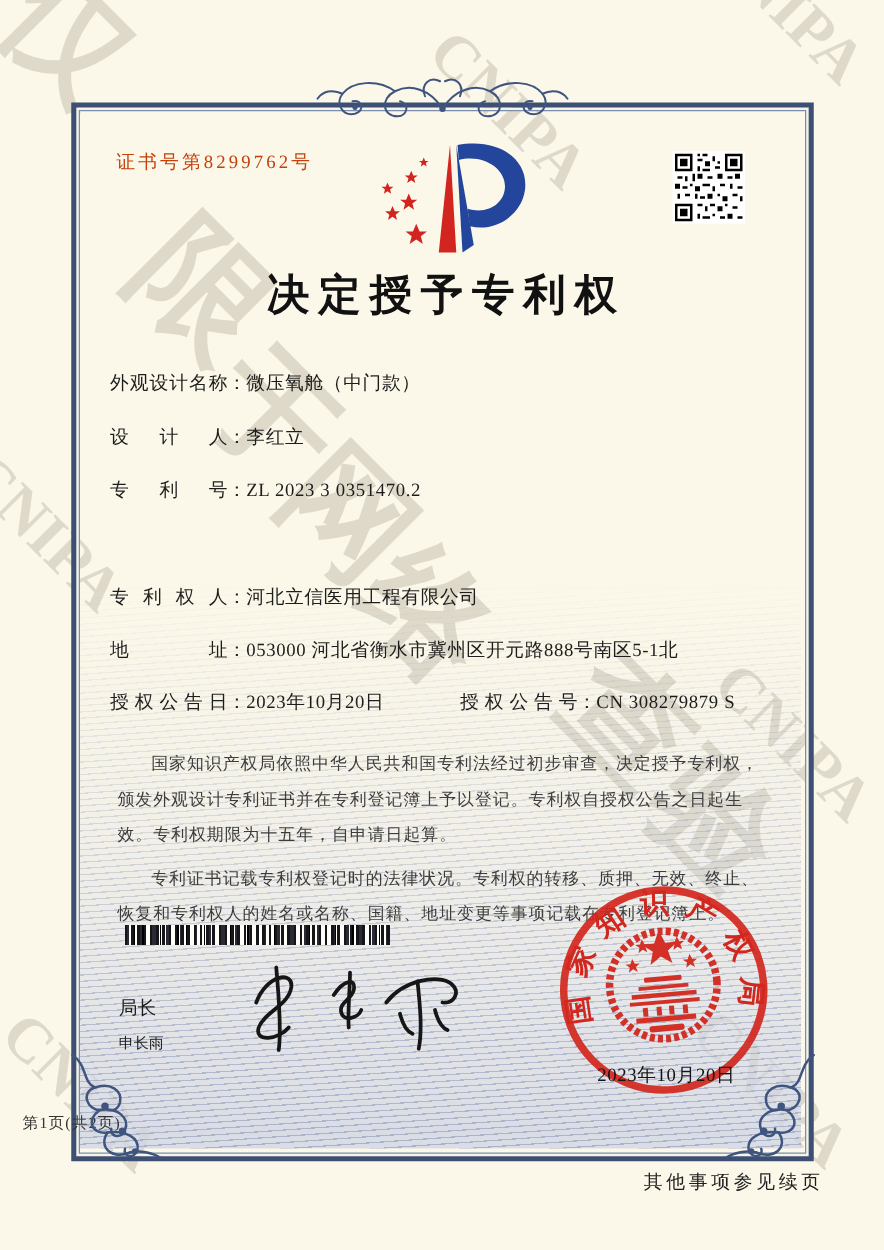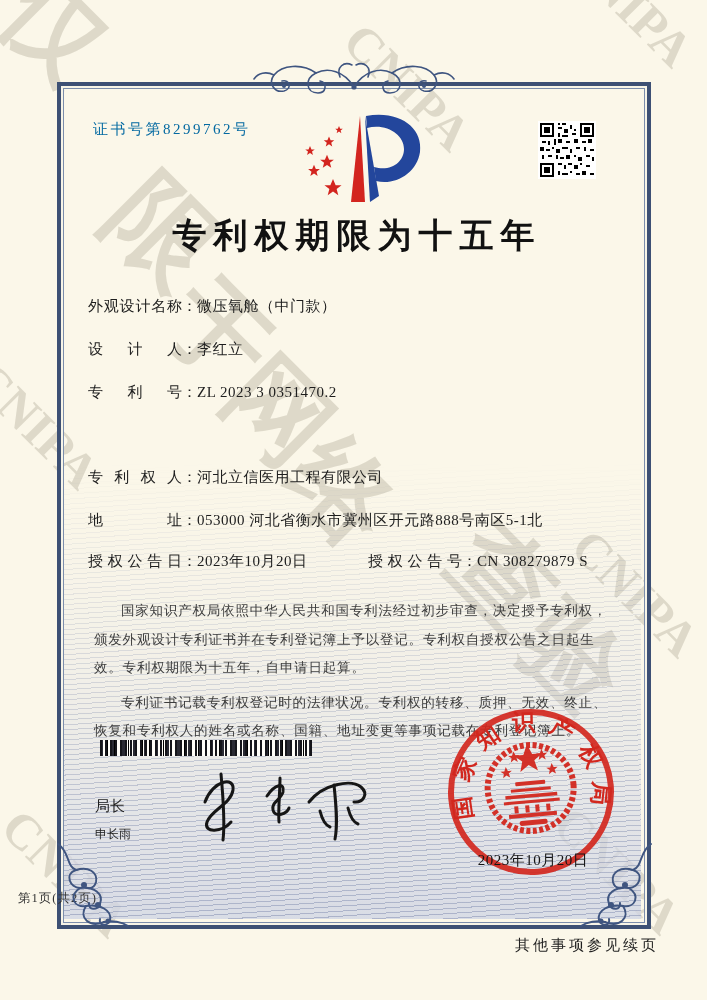--- a/index.html
+++ b/index.html
@@ -34,21 +34,21 @@
     background:
       repeating-linear-gradient(176deg, rgba(96,112,158,0.38) 0 1px, rgba(0,0,0,0) 1px 5px),
       linear-gradient(180deg, rgba(222,225,236,0) 40%, rgba(213,217,230,0.65) 85%, rgba(208,213,228,0.8) 100%);
     -webkit-mask-image:linear-gradient(180deg, transparent 0 45%, rgba(0,0,0,0.45) 65%, rgba(0,0,0,0.9) 88%, #000 100%);
     mask-image:linear-gradient(180deg, transparent 0 45%, rgba(0,0,0,0.45) 65%, rgba(0,0,0,0.9) 88%, #000 100%);
     pointer-events:none;
   }
   .content{z-index:3;}
   .abs{position:absolute;}
   
-  .cert-no{left:93px;top:120px;font-size:15px;letter-spacing:2.5px;color:#0369a1;}
+  .cert-no{left:93px;top:120px;font-size:15px;letter-spacing:2.5px;color:#c2410c;}
   .title{
     left:0;top:213px;width:707px;text-align:center;
     font-size:34px;font-weight:bold;letter-spacing:7px;text-indent:7px;color:#111;
   }
   
   .frow{position:absolute;left:88px;font-size:15px;color:#1d1d1d;white-space:nowrap;}
   .flabel{
     display:inline-block;width:94px;vertical-align:bottom;
     text-align:justify;text-align-last:justify;
   }
@@ -238,21 +238,21 @@
         <rect x="24" y="22" width="2" height="1"></rect>
         <rect x="10" y="25" width="1" height="2"></rect>
       <rect x="12" y="26" width="3" height="1"></rect>
         <rect x="16" y="25" width="1" height="1"></rect>
         <rect x="19" y="26" width="2" height="1"></rect>
       <rect x="22" y="25" width="2" height="2"></rect>
         <rect x="26" y="26" width="2" height="1"></rect>
     </g>
   </svg>
 
-  <div class="abs title">专利权期限为十五年</div>
+  <div class="abs title">决定授予专利权</div>
 
   <div class="frow" style="top:297px">
     <span class="flabel">外观设计名称</span><span class="colon">：</span><span class="fvalue">微压氧舱（中门款）</span>
   </div>
   <div class="frow" style="top:340px">
     <span class="flabel">设计人</span><span class="colon">：</span><span class="fvalue">李红立</span>
   </div>
   <div class="frow" style="top:383px">
     <span class="flabel">专利号</span><span class="colon">：</span><span class="fvalue">ZL 2023 3 0351470.2</span>
   </div>

